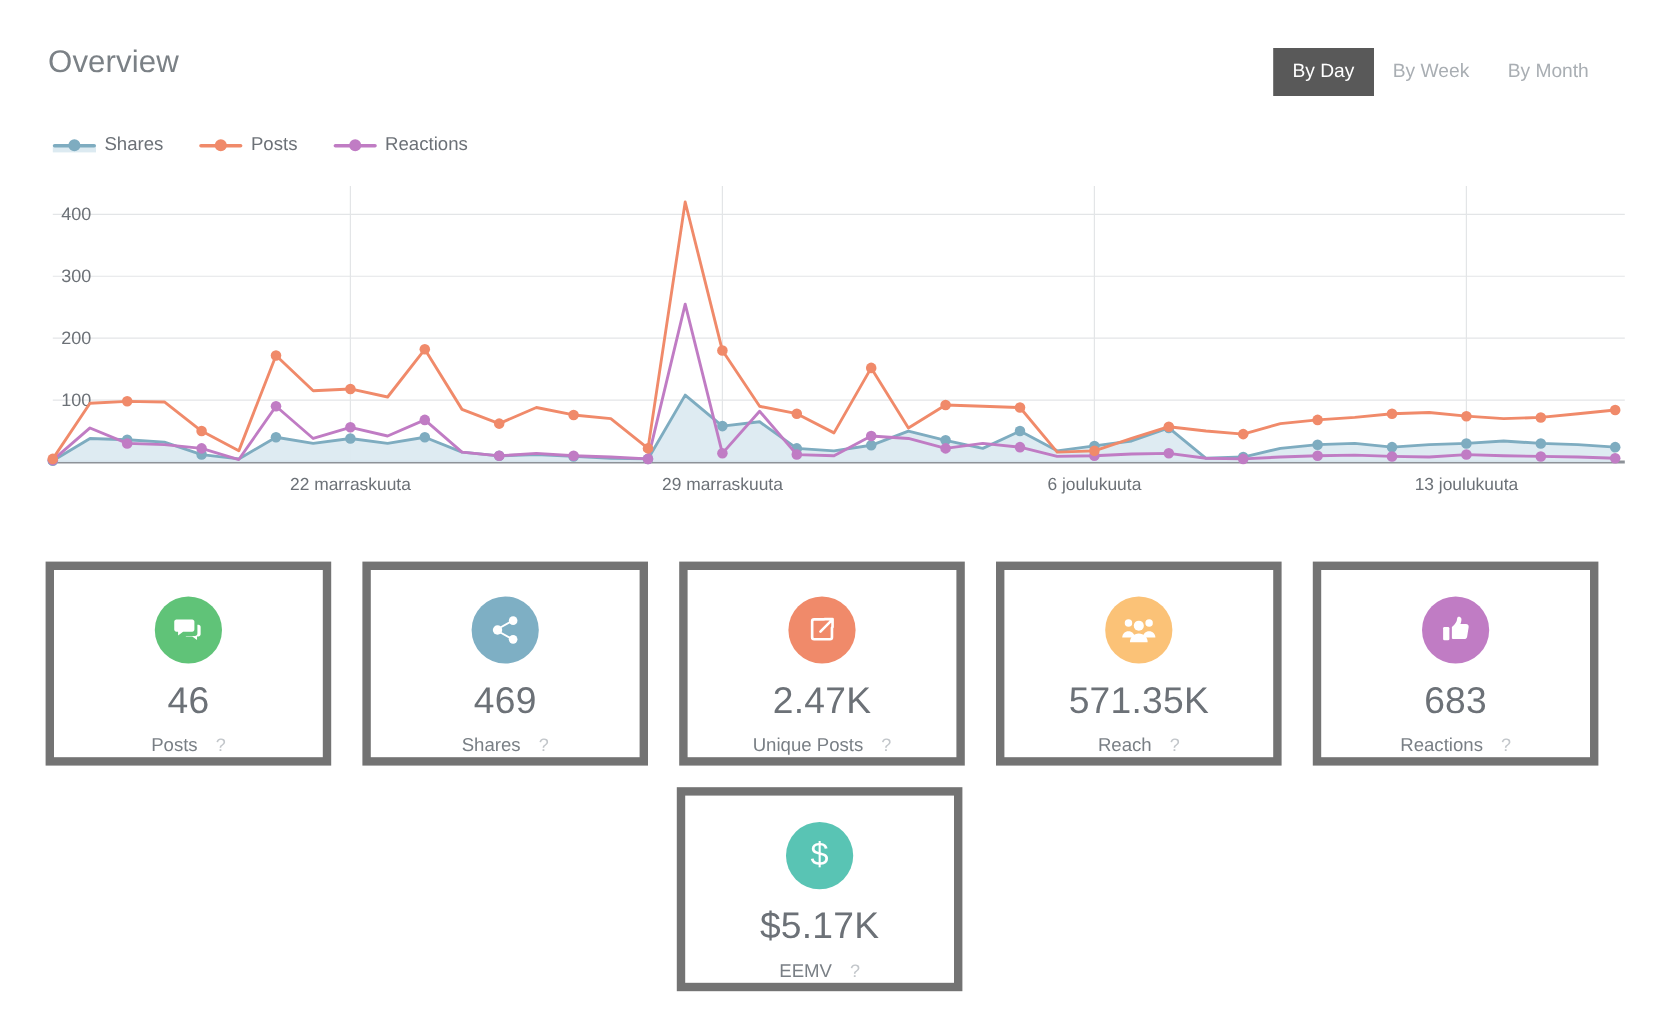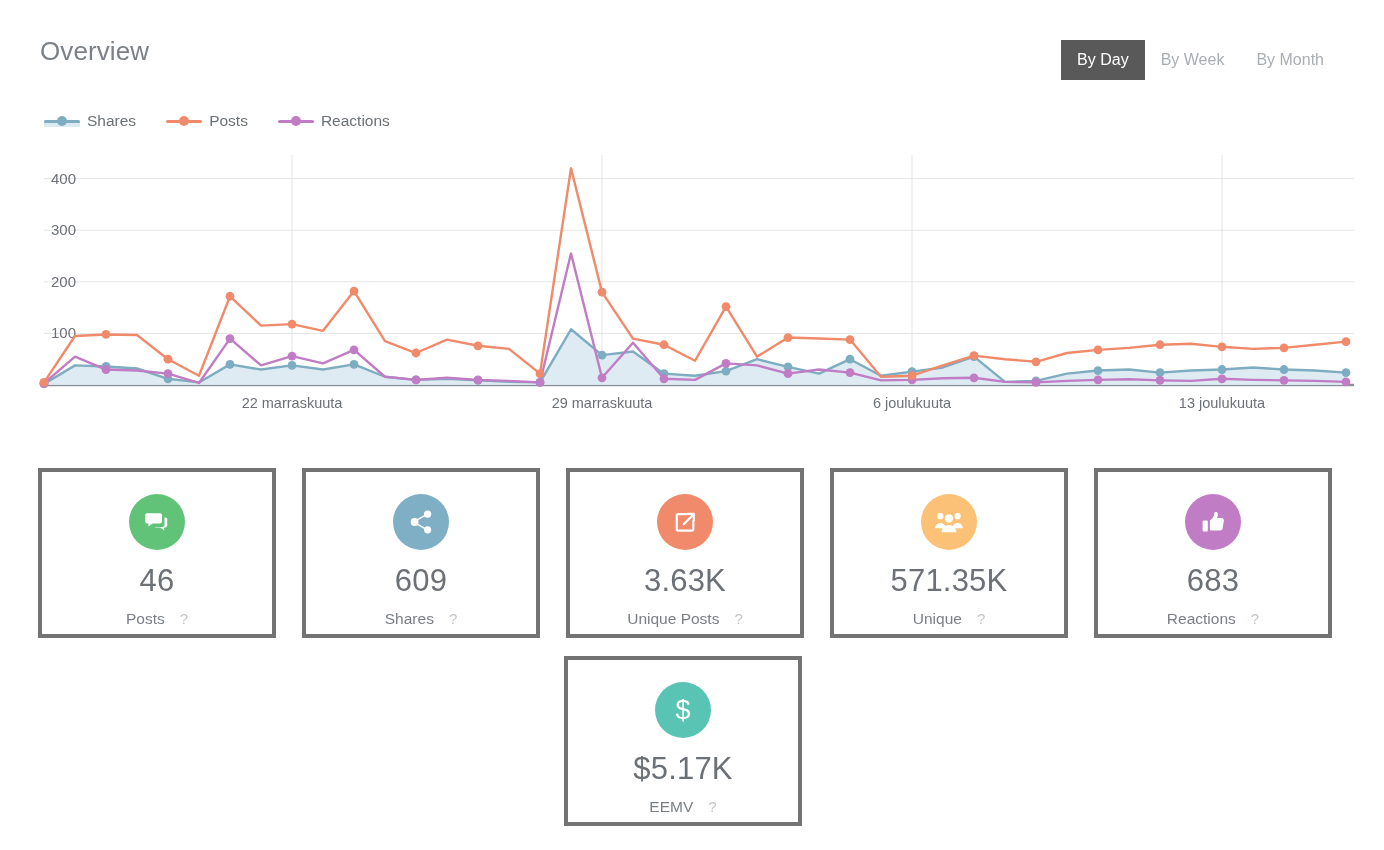--- a/index.html
+++ b/index.html
@@ -139,21 +139,21 @@
   .cards-row-2 {
     position: absolute;
     left: 564px;
     top: 656px;
     width: 238px;
   }
   .stat-card {
     width: 238px;
     height: 170px;
     background: #ffffff;
-    border: 4px solid #737373;
+    border: 7px solid #737373;
     box-sizing: border-box;
     display: flex;
     flex-direction: column;
     align-items: center;
     justify-content: flex-start;
     padding-top: 22px;
   }
   .stat-icon {
     width: 56px;
     height: 56px;
@@ -347,55 +347,55 @@
 
     <div class="stat-card">
       <span class="stat-icon" id="icon-shares" style="background: rgb(126, 175, 196);">
         <svg width="26" height="26" viewBox="0 0 26 26" aria-hidden="true">
           <path fill="#ffffff" stroke="#ffffff" stroke-width="1.6" d="M18.5 5.6 L8.6 11.1 M8.6 14.9 L18.5 20.4"></path>
           <circle cx="19.6" cy="5.2" r="3.6" fill="#ffffff"></circle>
           <circle cx="6.6" cy="13" r="3.9" fill="#ffffff"></circle>
           <circle cx="19.6" cy="20.8" r="3.6" fill="#ffffff"></circle>
         </svg>
       </span>
-      <span class="stat-value">609</span>
+      <span class="stat-value">469</span>
       <span class="stat-label">
         <span>Shares</span>
         <span class="help-mark">?</span>
       </span>
     </div>
 
     <div class="stat-card">
       <span class="stat-icon" id="icon-clicks" style="background: rgb(240, 138, 106);">
         <svg width="27" height="27" viewBox="0 0 27 27" aria-hidden="true">
           <path fill="none" stroke="#ffffff" stroke-width="2.2" stroke-linecap="round" stroke-linejoin="round" d="M14.4 5.2H6.4c-.9 0-1.6.7-1.6 1.6v13.3c0 .9.7 1.6 1.6 1.6h13.3c.9 0 1.6-.7 1.6-1.6v-8"></path>
           <path fill="none" stroke="#ffffff" stroke-width="2.2" stroke-linecap="round" stroke-linejoin="round" d="M11.7 15.3 L21.6 5.4 M15.2 4.9h6.6v6.6"></path>
         </svg>
       </span>
-      <span class="stat-value">3.63K</span>
+      <span class="stat-value">2.47K</span>
       <span class="stat-label">
         <span>Unique Posts</span>
         <span class="help-mark">?</span>
       </span>
     </div>
 
     <div class="stat-card">
       <span class="stat-icon" id="icon-reach" style="background: rgb(251, 194, 119);">
         <svg width="30" height="28" viewBox="0 0 30 28" aria-hidden="true">
           <circle cx="6.4" cy="8.2" r="3.1" fill="#ffffff"></circle>
           <path fill="#ffffff" d="M1.2 20.2c0-3 2.3-5.2 5.2-5.2s5.2 2.2 5.2 5.2z"></path>
           <circle cx="23.6" cy="8.2" r="3.1" fill="#ffffff"></circle>
           <path fill="#ffffff" d="M18.4 20.2c0-3 2.3-5.2 5.2-5.2s5.2 2.2 5.2 5.2z"></path>
           <circle cx="15" cy="10.4" r="4.2" fill="#ffffff"></circle>
           <path fill="#ffffff" d="M7.6 24.2c0-4.1 3.3-7.3 7.4-7.3s7.4 3.2 7.4 7.3z"></path>
         </svg>
       </span>
       <span class="stat-value">571.35K</span>
       <span class="stat-label">
-        <span>Unique</span>
+        <span>Reach</span>
         <span class="help-mark">?</span>
       </span>
     </div>
 
     <div class="stat-card">
       <span class="stat-icon" id="icon-reactions" style="background: rgb(192, 124, 196);">
         <svg width="27" height="27" viewBox="0 0 27 27" aria-hidden="true">
           <path fill="#ffffff" d="M9.9 11.6c1.6-1.4 3.4-3.5 4-5.2.4-1.1.2-2.6 1-3.2.9-.7 2.4-.1 2.8 1 .5 1.4-.1 3.3-.7 4.9h4.6c1.4 0 2.5 1.1 2.3 2.4l-1.3 8.1c-.2 1.2-1.2 2-2.4 2h-8.5c-.7 0-1.3-.2-1.8-.6z"></path>
           <rect x="2.6" y="11.4" width="5.2" height="11.2" rx="1.1" fill="#ffffff"></rect>
         </svg>

